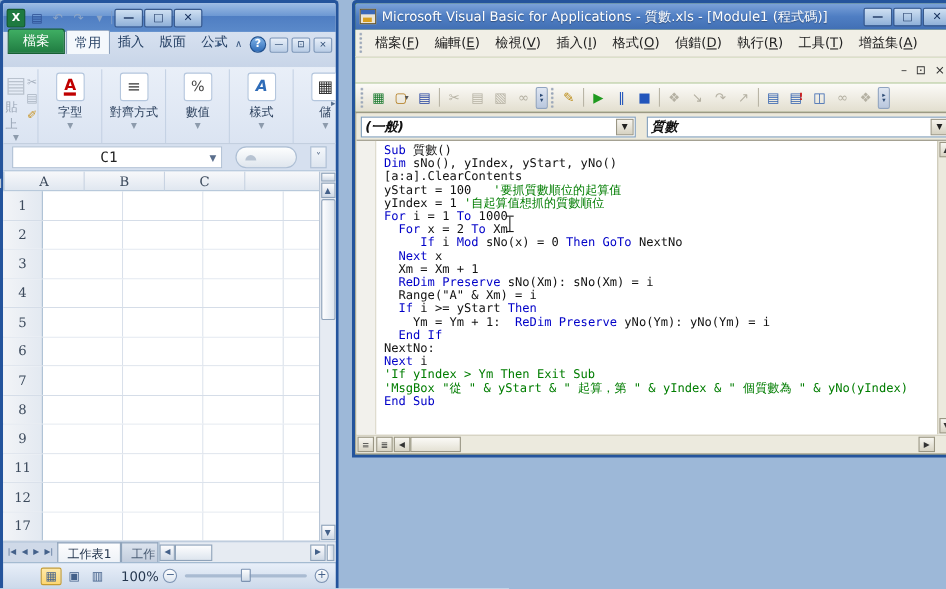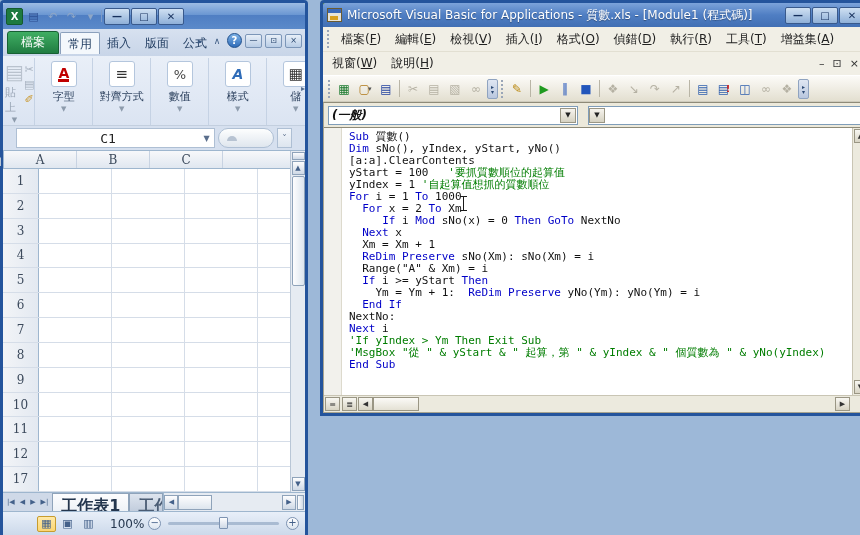--- a/index.html
+++ b/index.html
@@ -27,22 +27,22 @@
   .qbtn.save { color:#2b4d91; }
   .qbtn.dim { color:#8ea6c6; }
   .q-divider { width:1px; height:12px; background:#7d9cc8; margin:0 2px; }
   .xl-title-text { flex:1; text-align:center; color:#15315e; font-size:12px;
         text-shadow:0 1px 0 rgba(255,255,255,.5); white-space:nowrap; overflow:hidden; }
   .winbtns { display:flex; gap:1px; }
   .wbtn { width:26px; height:17px; display:flex; align-items:center; justify-content:center;
         background:linear-gradient(#cfe0f2,#8fb0d8); border:1px solid #38598c; border-radius:2px;
         color:#16305c; font-size:10px; font-weight:bold; }
   
-  .xl-tabs { height:27px; display:flex; align-items:flex-end;
-        background:linear-gradient(#d7e1f0,#c8d5e8); padding:2px 2px; position:relative; }
+  .xl-tabs { height:32px; display:flex; align-items:flex-end;
+        background:linear-gradient(#d7e1f0,#c8d5e8); padding:12px 2px; position:relative; }
   .file-btn { width:52px; height:23px; margin:0 1px 0 2px; display:flex; align-items:center; justify-content:center;
         background:linear-gradient(#3fae63,#207c41); color:#fff; border-radius:3px 3px 0 0;
         border:1px solid #166033; font-size:12px; }
   .xtab { height:22px; padding:3px 7px 0; color:#1e3a5f; white-space:nowrap; overflow:hidden; }
   .xtab.active { background:#f4f8fc; border:1px solid #8ba0bc; border-bottom:none; border-radius:2px 2px 0 0; }
   .xtabs-clip { display:flex; overflow:hidden; flex:1; }
   .tabctl { display:flex; align-items:center; gap:3px; position:absolute; right:3px; top:4px; }
   .tbtn-s { width:14px; height:14px; display:flex; align-items:center; justify-content:center;
         font-size:9px; color:#3c5a82; }
   .help-btn { width:15px; height:15px; border-radius:50%; background:linear-gradient(#7fb3e8,#2f6cb8);
@@ -69,21 +69,21 @@
   .gi-align { color:#333; font-size:15px; }
   .gi-num { color:#444; font-size:13px; }
   .gi-style { color:#2f6cb8; font-weight:bold; font-style:italic; }
   .rgroup .glabel { font-size:11px; color:#2a3f5c; margin-top:2px; white-space:nowrap; }
   .ribbon-more { position:absolute; right:0; top:28px; font-size:8px; color:#55master6e8e; color:#556e8e; }
   .xl-grouplbl { height:17px; display:flex; align-items:center; padding:0 6px;
         background:linear-gradient(#dbe4f1,#cfdaeb); color:#73849c; font-size:11px; }
   .launcher { margin-left:26px; width:10px; height:10px; border-left:1px solid #8fa0b6; border-left:1px solid #8fa0b6;
         border-bottom:1px solid #8fa0b6; transform:rotate(180deg); }
   
-  .xl-fbar { height:26px; display:flex; align-items:center; background:#d6e0ef; padding:2px 13px; gap:3px;
+  .xl-fbar { height:26px; display:flex; align-items:center; background:#d6e0ef; padding:2px 8px; gap:12px;
         border-top:1px solid #c3cfdf; border-bottom:1px solid #9eb6ce; }
   .namebox { flex:1; height:20px; background:#fff; border:1px solid #aebfd4; display:flex; align-items:center; }
   .namebox .nbtext { flex:1; text-align:center; font-family:"DejaVu Sans Mono",monospace; font-size:13px; color:#222; }
   .namebox .nbdrop { width:15px; color:#5a6e8c; font-size:8px; text-align:center; }
   .fx-pill { width:56px; height:20px; background:linear-gradient(#fdfefe,#dfe6ee); border:1px solid #aebfd4;
         border-radius:10px; display:flex; align-items:center; padding-left:8px; }
   .fx-pill i { width:10px; height:5px; border-radius:5px 5px 0 0; background:#b7c3d2; }
   .fchev { width:15px; height:20px; background:linear-gradient(#f4f7fb,#dde5ef); border:1px solid #aebfd4;
         color:#5a6e8c; font-size:9px; display:flex; align-items:center; justify-content:center; }
   
@@ -106,22 +106,22 @@
   .sbx { width:13px; height:8px; background:linear-gradient(#fdfdfe,#cfd9e6); border:1px solid #8fa3ba; margin:1px 0; }
   .sbtn { width:13px; height:14px; background:linear-gradient(#fdfdfe,#cfd9e6); border:1px solid #8fa3ba;
         color:#44618a; font-size:7px; display:flex; align-items:center; justify-content:center; }
   .sthumb { width:13px; height:110px; background:linear-gradient(90deg,#fdfdfe,#dde5ee); border:1px solid #8fa3ba;
         border-radius:2px; margin-top:1px; }
   .sbtn.bottom { margin-top:auto; margin-bottom:1px; }
   
   .xl-sheets { height:19px; display:flex; align-items:stretch; background:#cfd9e8; border-top:1px solid #9eb6ce; }
   .snav { display:flex; align-items:center; gap:1px; padding:0 2px; }
   .snav span { font-size:7px; color:#44618a; padding:2px 2px; }
-  .stab { padding:2px 8px 0; font-size:16px; color:#24364e; border:1px solid #8fa3ba; border-bottom:none;
-        background:linear-gradient(#fdfdfe,#eef2f7); border-radius:0 0 0 0; white-space:nowrap; overflow:hidden;font-weight:bold; }
+  .stab { padding:2px 8px 0; font-size:11px; color:#24364e; border:1px solid #8fa3ba; border-bottom:none;
+        background:linear-gradient(#fdfdfe,#eef2f7); border-radius:0 0 0 0; white-space:nowrap; overflow:hidden; }
   .stab.inactive { background:linear-gradient(#dde4ee,#c2cddd); color:#4a5c74; max-width:34px; }
   .sheet-scroll { flex:1; display:flex; align-items:center; background:#e6ebf2; border-left:1px solid #9eb6ce; }
   .sheet-scroll .sbtn2 { width:14px; height:15px; font-size:7px; color:#44618a; display:flex; align-items:center;
         justify-content:center; background:linear-gradient(#fdfdfe,#cfd9e6); border:1px solid #8fa3ba; }
   .sheet-scroll .hthumb { width:34px; height:15px; background:linear-gradient(#fdfdfe,#dde5ee); border:1px solid #8fa3ba; }
   .sheet-scroll .track { flex:1; }
   .tabsplit { width:7px; height:15px; background:linear-gradient(90deg,#fdfdfe,#cfd9e6); border:1px solid #8fa3ba; margin:0 1px; }
   
   .xl-status { height:24px; display:flex; align-items:center; gap:4px; padding:0 6px 0 34px;
         background:linear-gradient(#e8eff9,#ccd9ea); border-top:1px solid #9eb6ce; }
@@ -371,27 +371,20 @@
             <div class="gcell part"></div>
           </div>
           <div class="grow">
             <div class="grownum">9</div>
             <div class="gcell"></div>
             <div class="gcell"></div>
             <div class="gcell"></div>
             <div class="gcell part"></div>
           </div>
           <div class="grow">
-            <div class="grownum">10</div>
-            <div class="gcell"></div>
-            <div class="gcell"></div>
-            <div class="gcell"></div>
-            <div class="gcell part"></div>
-          </div>
-          <div class="grow">
             <div class="grownum">11</div>
             <div class="gcell"></div>
             <div class="gcell"></div>
             <div class="gcell"></div>
             <div class="gcell part"></div>
           </div>
           <div class="grow">
             <div class="grownum">12</div>
             <div class="gcell"></div>
             <div class="gcell"></div>
@@ -468,24 +461,20 @@
           <span class="vmenu-item">檢視(<u>V</u>)</span>
           <span class="vmenu-item">插入(<u>I</u>)</span>
           <span class="vmenu-item">格式(<u>O</u>)</span>
           <span class="vmenu-item">偵錯(<u>D</u>)</span>
           <span class="vmenu-item">執行(<u>R</u>)</span>
           <span class="vmenu-item">工具(<u>T</u>)</span>
           <span class="vmenu-item">增益集(<u>A</u>)</span>
         </span>
     </div>
     <div class="vb-menu2">
-      <span id="vb-menu2" style="display:flex;">
-          <span class="vmenu-item">視窗(<u>W</u>)</span>
-          <span class="vmenu-item">說明(<u>H</u>)</span>
-        </span>
       <div class="mdi-btns">
         <span>–</span>
         <span>⊡</span>
         <span>×</span>
       </div>
     </div>
 
     <div class="vb-toolbar" id="vb-toolbar">
         <span class="grip"></span>
         <span class="tico">
@@ -559,20 +548,21 @@
         <span class="chip">▸<br>▾</span>
       </div>
 
     <div class="vb-codewin">
       <div class="combo-row">
         <div class="combo left">
           <span class="ctext">(一般)</span>
           <span class="cbtn">▼</span>
         </div>
         <div class="combo right">
+          <span class="ctext">質數</span>
           <span class="cbtn">▼</span>
         </div>
       </div>
 
       <div class="code-area">
         <div class="marginbar"></div>
         <div class="code-lines" id="code-lines"><div class="code-line"><span class="tok-k">Sub</span><span class="tok-n"> 質數()</span></div><div class="code-line"><span class="tok-k">Dim</span><span class="tok-n"> sNo(), yIndex, yStart, yNo()</span></div><div class="code-line"><span class="tok-n">[a:a].ClearContents</span></div><div class="code-line"><span class="tok-n">yStart = 100   </span><span class="tok-c">'要抓質數順位的起算值</span></div><div class="code-line"><span class="tok-n">yIndex = 1 </span><span class="tok-c">'自起算值想抓的質數順位</span></div><div class="code-line"><span class="tok-k">For</span><span class="tok-n"> i = 1 </span><span class="tok-k">To</span><span class="tok-n"> 1000</span></div><div class="code-line"><span class="tok-n">  </span><span class="tok-k">For</span><span class="tok-n"> x = 2 </span><span class="tok-k">To</span><span class="tok-n"> Xm</span></div><div class="code-line"><span class="tok-n">     </span><span class="tok-k">If</span><span class="tok-n"> i </span><span class="tok-k">Mod</span><span class="tok-n"> sNo(x) = 0 </span><span class="tok-k">Then</span><span class="tok-n"> </span><span class="tok-k">GoTo</span><span class="tok-n"> NextNo</span></div><div class="code-line"><span class="tok-n">  </span><span class="tok-k">Next</span><span class="tok-n"> x</span></div><div class="code-line"><span class="tok-n">  Xm = Xm + 1</span></div><div class="code-line"><span class="tok-n">  </span><span class="tok-k">ReDim Preserve</span><span class="tok-n"> sNo(Xm): sNo(Xm) = i</span></div><div class="code-line"><span class="tok-n">  Range("A" &amp; Xm) = i</span></div><div class="code-line"><span class="tok-n">  </span><span class="tok-k">If</span><span class="tok-n"> i &gt;= yStart </span><span class="tok-k">Then</span></div><div class="code-line"><span class="tok-n">    Ym = Ym + 1:  </span><span class="tok-k">ReDim Preserve</span><span class="tok-n"> yNo(Ym): yNo(Ym) = i</span></div><div class="code-line"><span class="tok-n">  </span><span class="tok-k">End If</span></div><div class="code-line"><span class="tok-n">NextNo:</span></div><div class="code-line"><span class="tok-k">Next</span><span class="tok-n"> i</span></div><div class="code-line"><span class="tok-c">'If yIndex &gt; Ym Then Exit Sub</span></div><div class="code-line"><span class="tok-c">'MsgBox "從 " &amp; yStart &amp; " 起算，第 " &amp; yIndex &amp; " 個質數為 " &amp; yNo(yIndex)</span></div><div class="code-line"><span class="tok-k">End Sub</span></div></div>
         <div class="ibeam"></div>
         <div class="vscroll2">
           <span class="vsb">▲</span>

